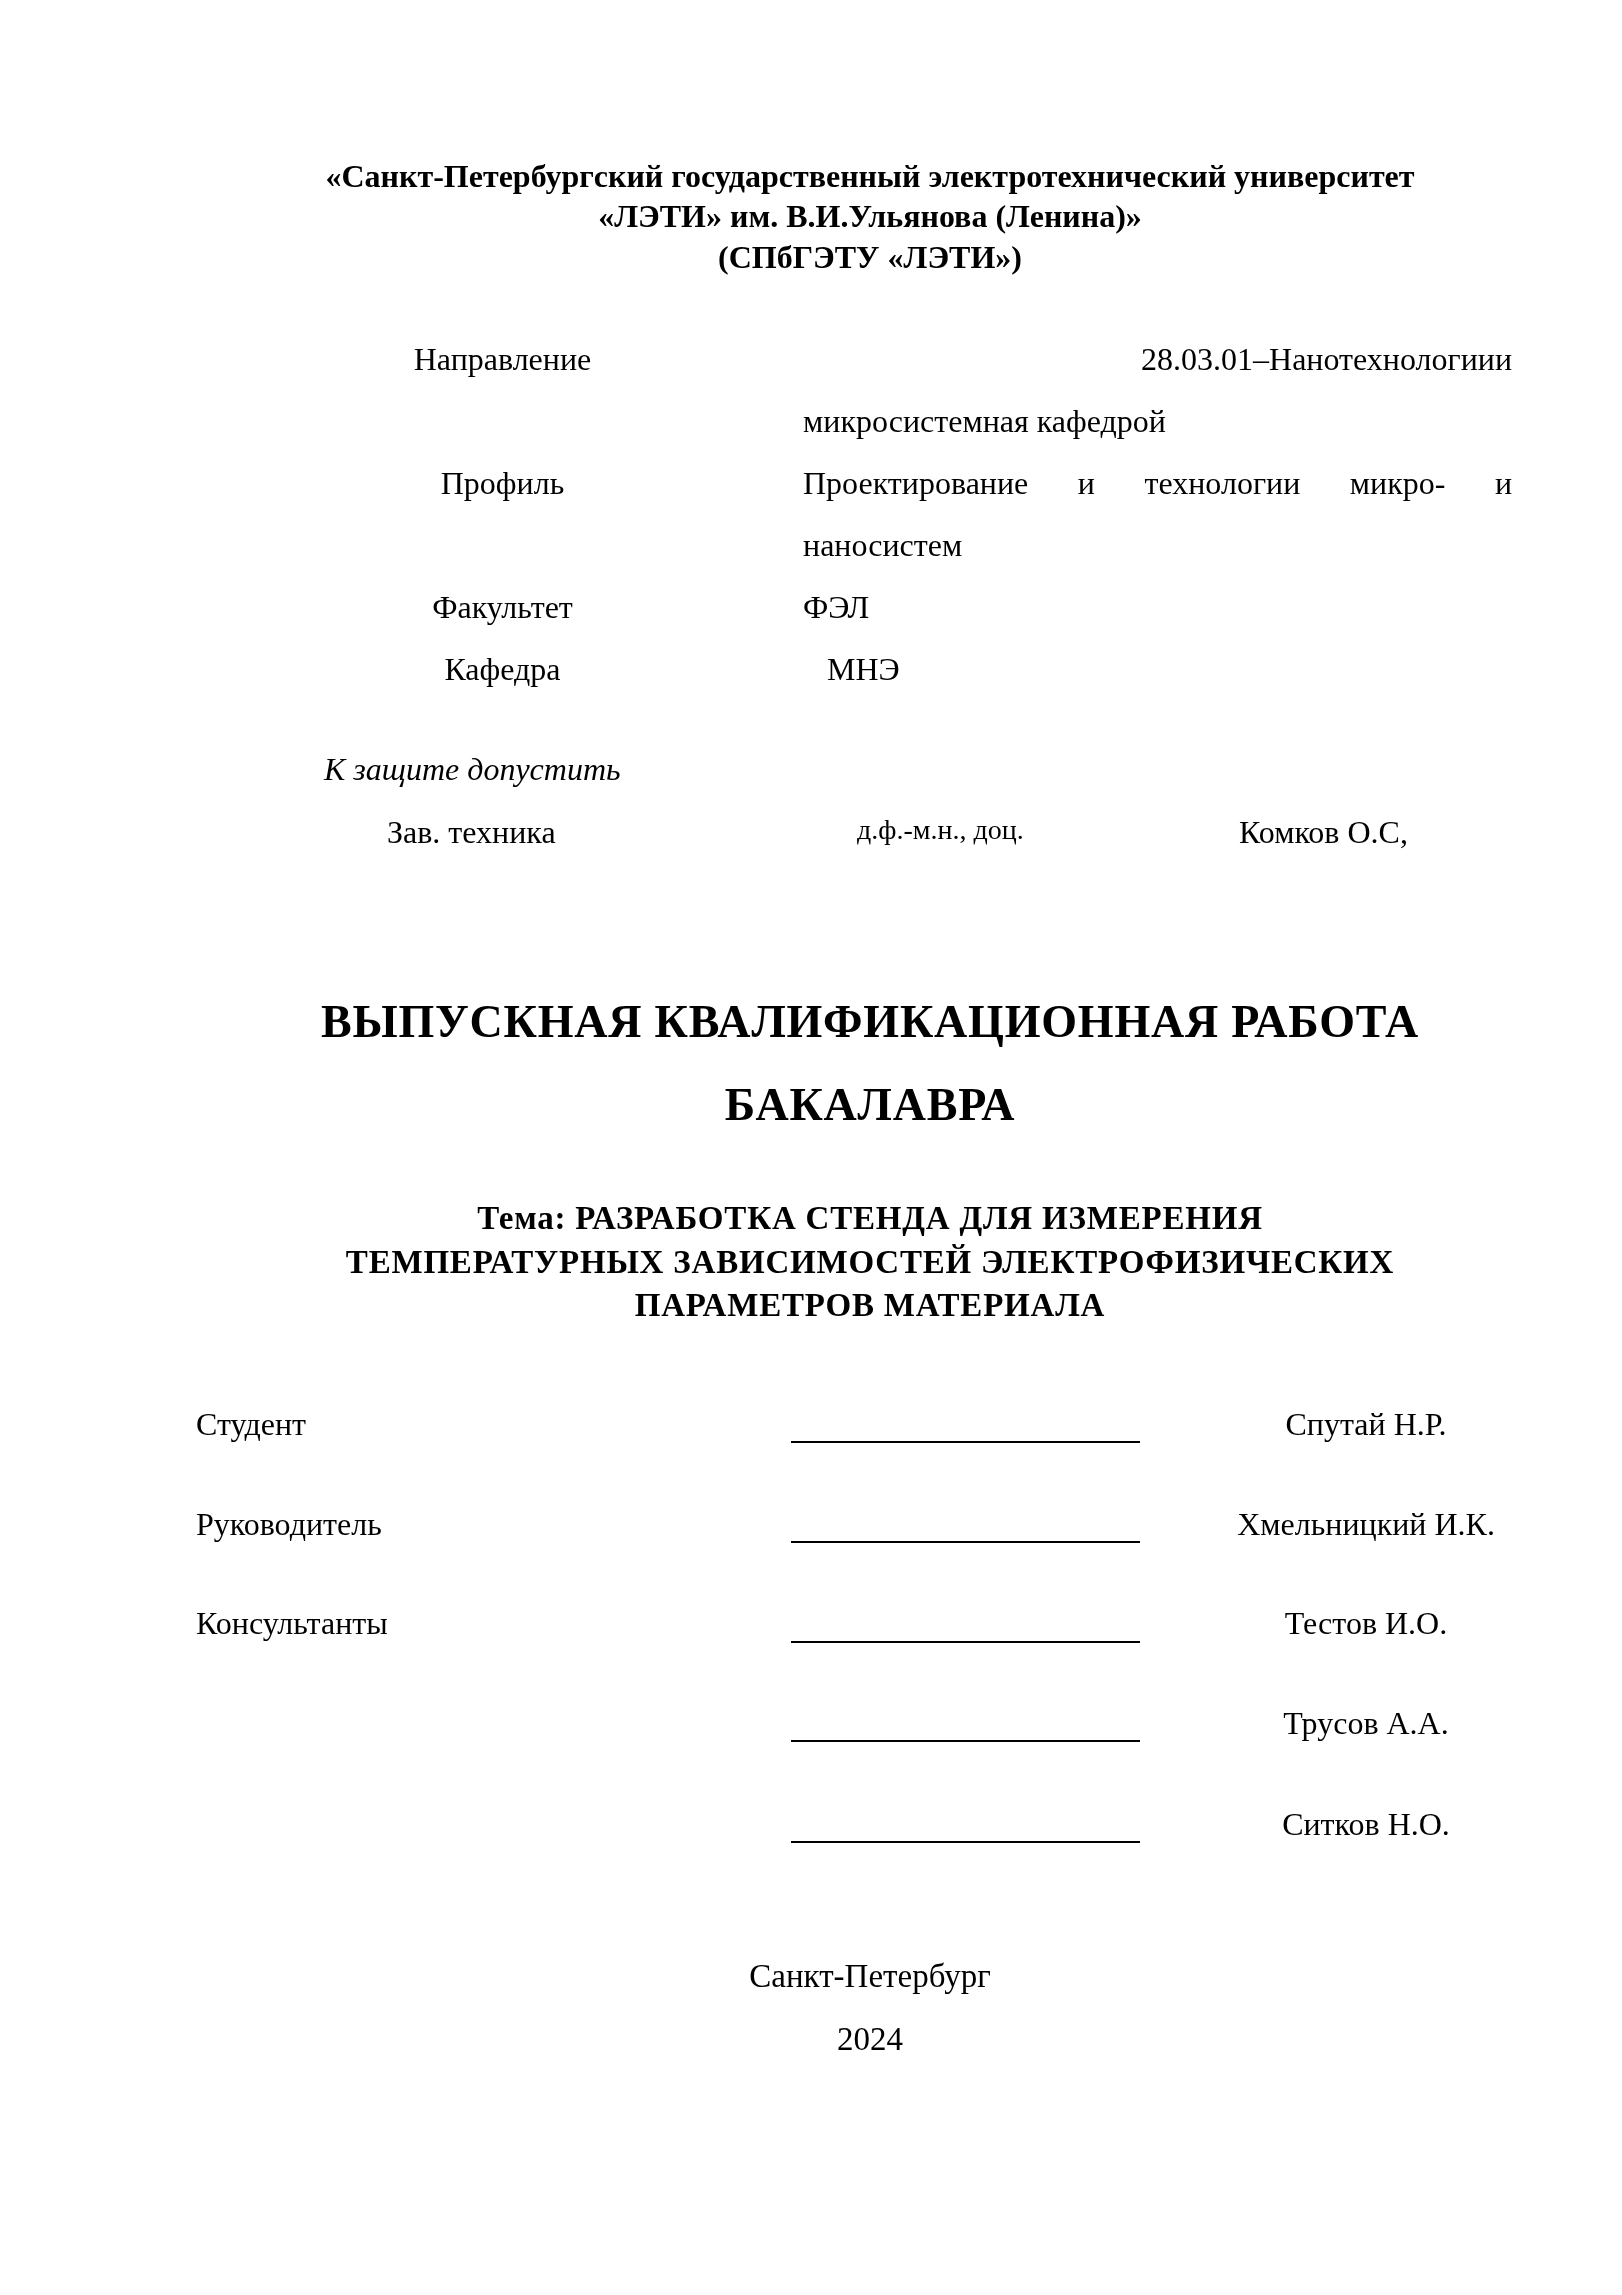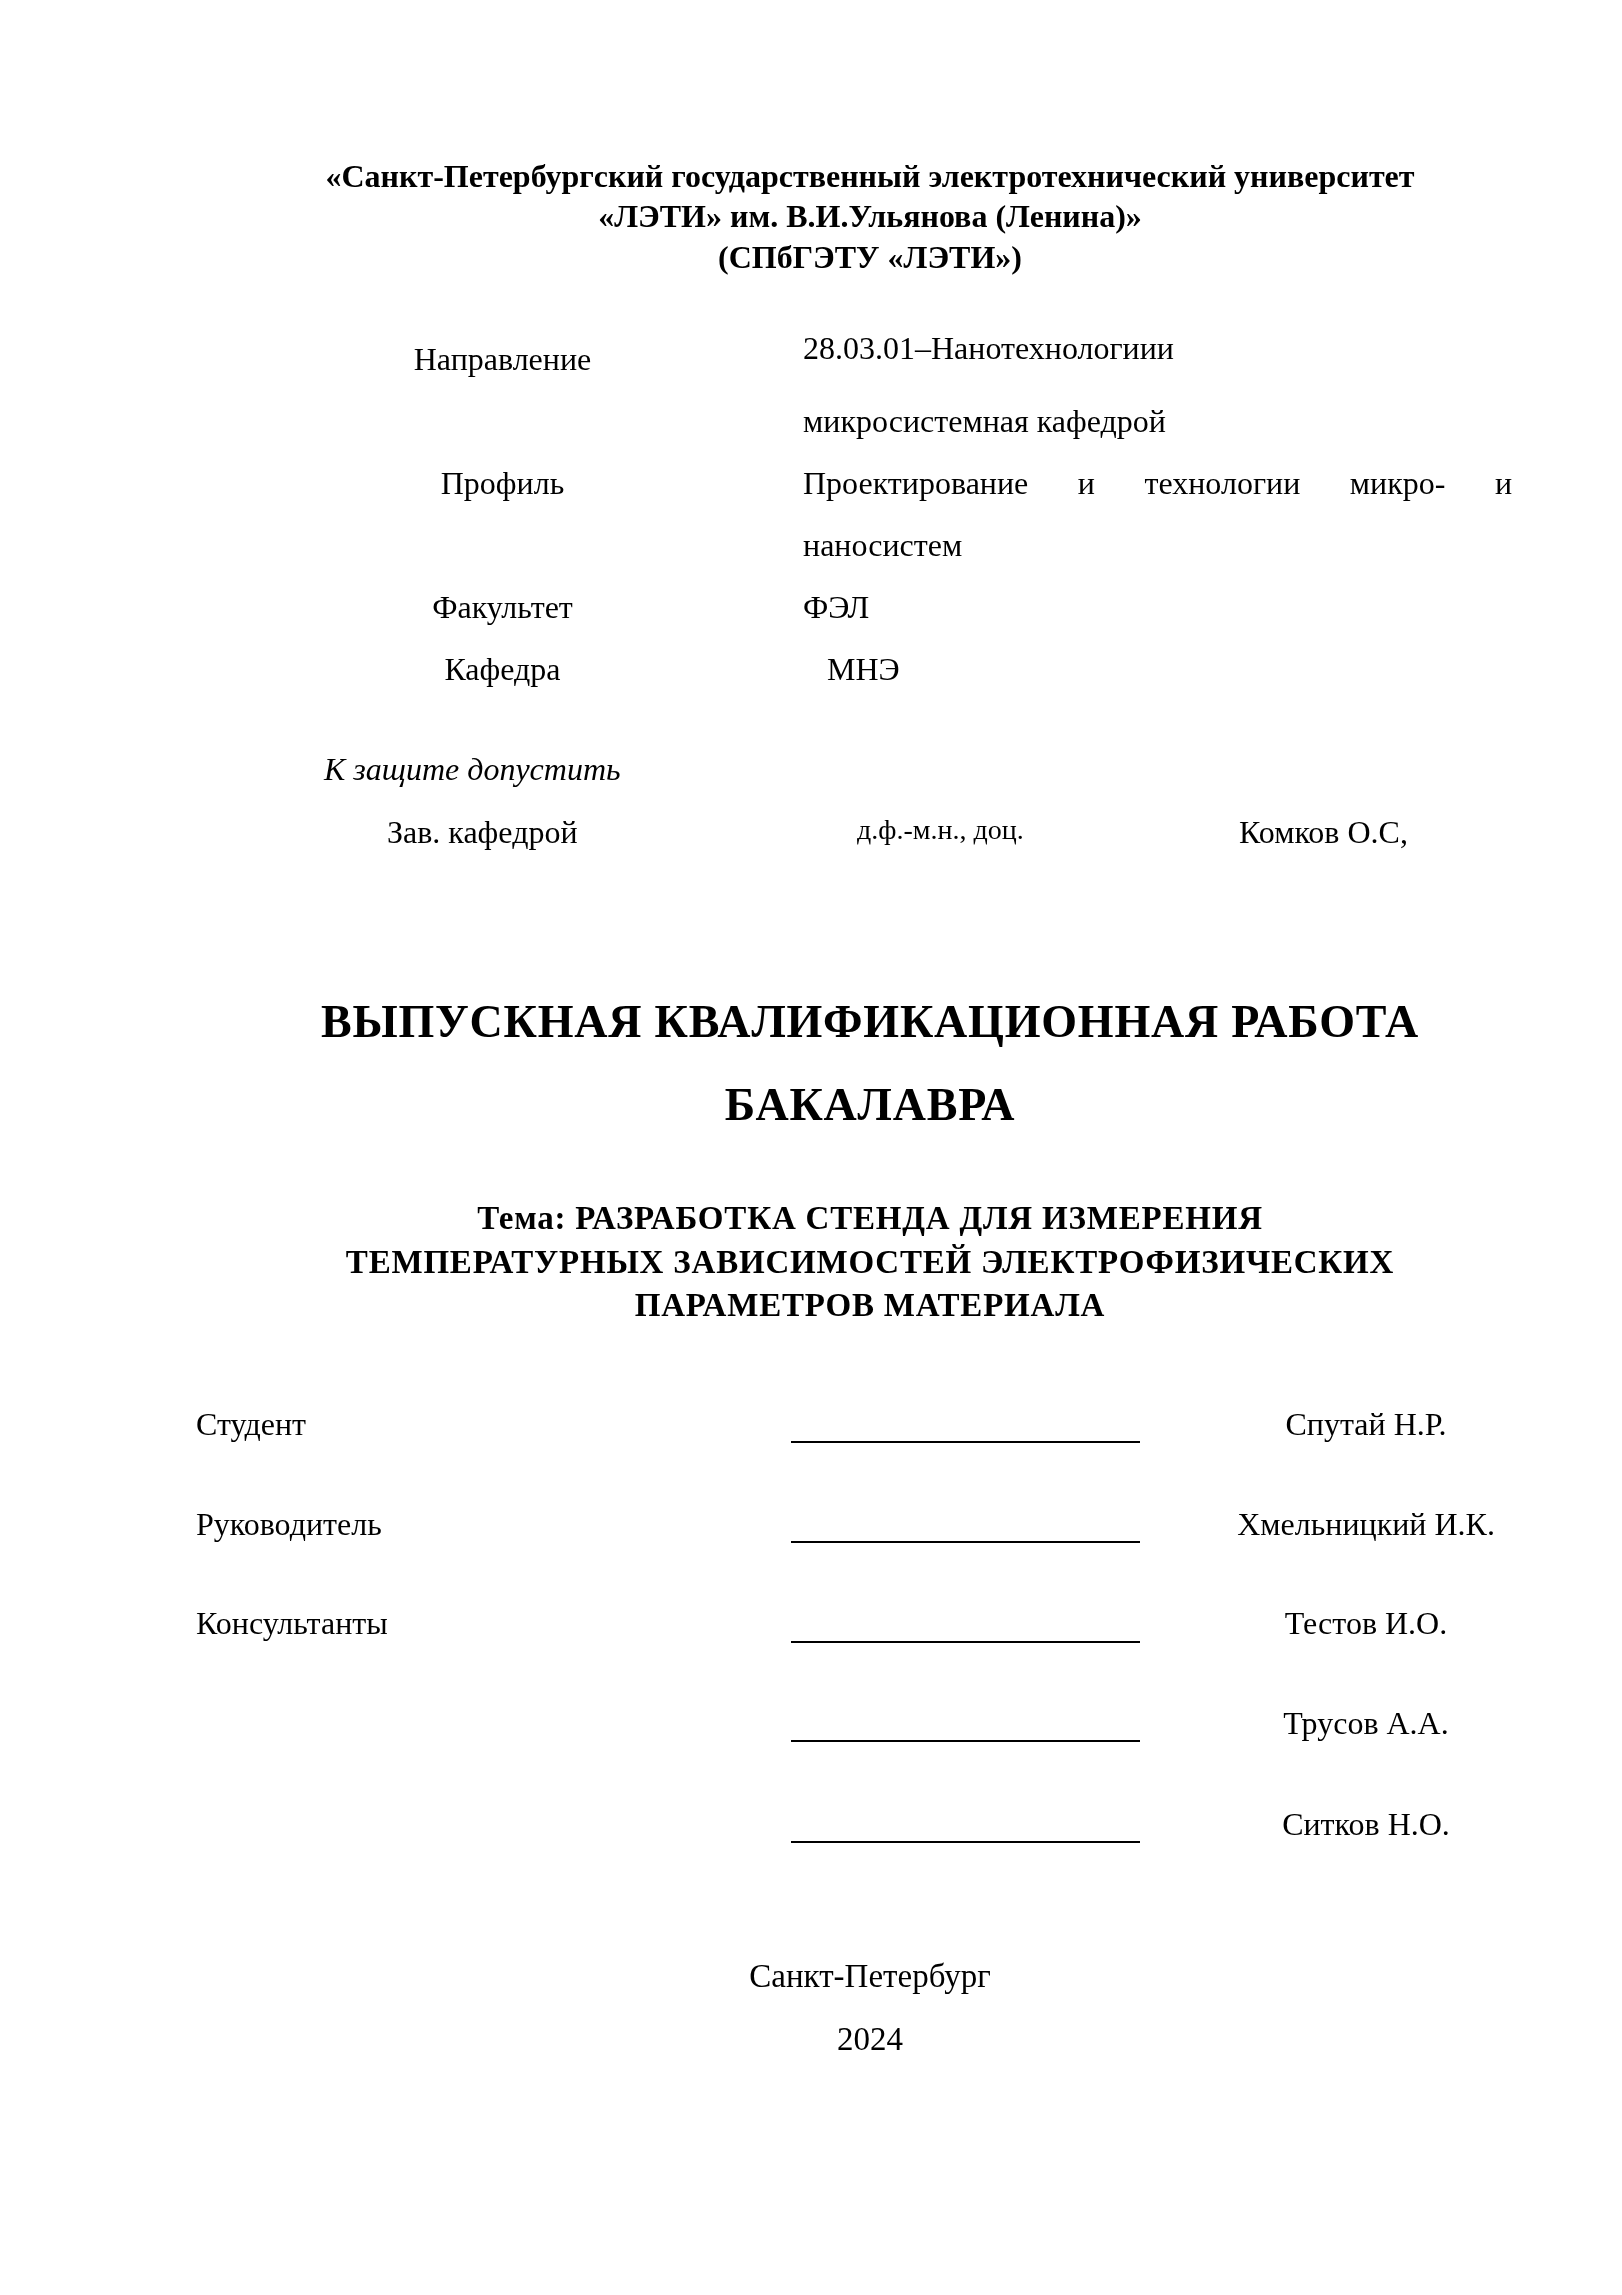--- a/index.html
+++ b/index.html
@@ -19,41 +19,41 @@
 </style>
 </head>
 <body>
 
 <div class="abs hdr" style="top:157px;">«Санкт-Петербургский государственный электротехнический университет</div>
 <div class="abs hdr" style="top:197px;">«ЛЭТИ» им. В.И.Ульянова (Ленина)»</div>
 <div class="abs hdr" style="top:238px;">(СПбГЭТУ «ЛЭТИ»)</div>
 
 <div>
   <div class="abs lbl" style="top:341px;">Направление</div>
-  <div class="abs val" style="top:330px; width:709px; display:flex; justify-content:flex-start;">
+  <div class="abs val" style="top:341px; width:709px; display:flex; justify-content:flex-end;">
     <span>28.03.01</span>
     <span>–</span>
     <span>Нанотехнологии</span>
     <span>и</span>
   </div>
   <div class="abs val" style="top:403px;">микросистемная кафедрой</div>
 
   <div class="abs lbl" style="top:465px;">Профиль</div>
   <div class="abs val just" style="top:465px;">Проектирование и технологии микро- и</div>
   <div class="abs val" style="top:527px;">наносистем</div>
 
   <div class="abs lbl" style="top:589px;">Факультет</div>
   <div class="abs val" style="top:589px;">ФЭЛ</div>
 
   <div class="abs lbl" style="top:651px;">Кафедра</div>
   <div class="abs val" style="top:651px;margin-left:24px;">МНЭ</div>
 </div>
 
 <div class="abs" style="top:751px; left:324px; font-size:32px; font-style:italic;">К защите допустить</div>
-<div class="abs" style="top:814px; left:387px; font-size:32px;">Зав. кафедрой</div>
+<div class="abs" style="top:814px; left:387px; font-size:32px;">Зав. техника</div>
 <div class="abs" style="top:814px; left:857px; font-size:28px;">д.ф.-м.н., доц.</div>
 <div class="abs" style="top:814px; left:1239px; font-size:32px;">Комков О.С,</div>
 
 <div class="abs ttl" style="top:995px;">ВЫПУСКНАЯ КВАЛИФИКАЦИОННАЯ РАБОТА</div>
 <div class="abs ttl" style="top:1078px;">БАКАЛАВРА</div>
 
 <div class="abs theme" style="top:1200px;">Тема: РАЗРАБОТКА СТЕНДА ДЛЯ ИЗМЕРЕНИЯ</div>
 <div class="abs theme" style="top:1244px;">ТЕМПЕРАТУРНЫХ ЗАВИСИМОСТЕЙ ЭЛЕКТРОФИЗИЧЕСКИХ</div>
 <div class="abs theme" style="top:1287px;">ПАРАМЕТРОВ МАТЕРИАЛА</div>
 

